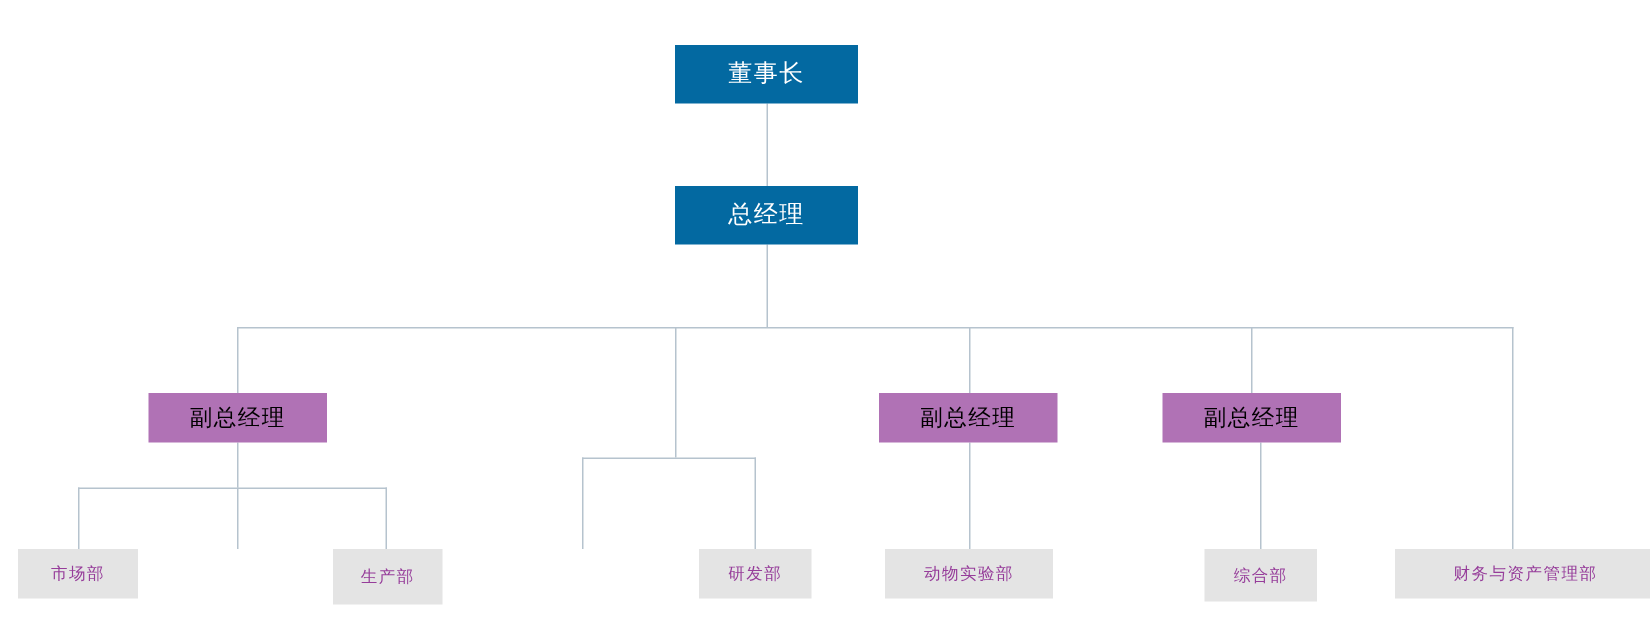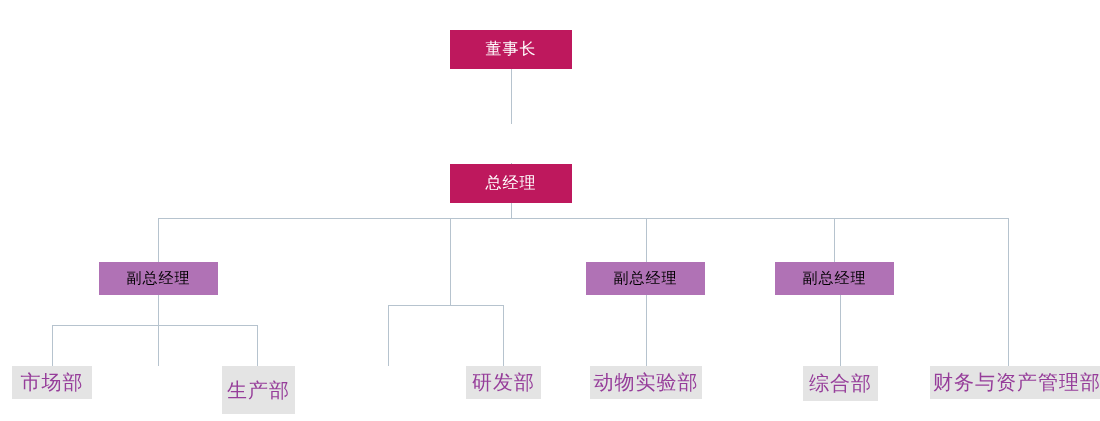--- a/index.html
+++ b/index.html
@@ -21,33 +21,33 @@
     position: absolute;
     box-sizing: border-box;
     display: flex;
     align-items: center;
     justify-content: center;
     white-space: nowrap;
     z-index: 2;
     letter-spacing: 1px;
   }
   .node.level-exec {
-    background: #be185d;
+    background: #0369a1;
     color: #ffffff;
     font-size: 16px;
   }
   .node.level-vp {
     background: #b072b5;
     color: #000000;
     font-size: 15px;
   }
   .node.level-dept {
     background: #e4e4e4;
     color: #963d9a;
-    font-size: 20px;
+    font-size: 11px;
   }
   .connector {
     position: absolute;
     background: #b6c3ce;
     z-index: 1;
   }
   .connector.v { width: 1px; }
   .connector.h { height: 1px; }
 </style>
 </head>
@@ -80,32 +80,32 @@
   <div class="connector h" style="left:388px; top:305px; width:116px;"></div>
   <div class="connector v" style="left:388px; top:305px; height:61px;"></div>
   <div class="connector v" style="left:503px; top:305px; height:61px;"></div>
 
   <div class="connector v" style="left:646px; top:295px; height:71px;"></div>
 
   <div class="connector v" style="left:840px; top:295px; height:71px;"></div>
 
   <div class="node level-exec" style="left:450px; top:30px; width:122px; height:39px;">董事长</div>
 
-  <div class="node level-exec" style="left:450px; top:124px; width:122px; height:39px;margin-top:40px;">总经理</div>
+  <div class="node level-exec" style="left:450px; top:124px; width:122px; height:39px;">总经理</div>
 
   <div class="node level-vp" style="left:99px; top:262px; width:119px; height:33px;">副总经理</div>
 
   <div class="node level-vp" style="left:586px; top:262px; width:119px; height:33px;">副总经理</div>
 
   <div class="node level-vp" style="left:775px; top:262px; width:119px; height:33px;">副总经理</div>
 
   <div class="node level-dept" style="left:12px; top:366px; width:80px; height:33px;">市场部</div>
 
 
-  <div class="node level-dept" style="left:222px; top:366px; width:73px; height:48px;">生产部</div>
+  <div class="node level-dept" style="left:222px; top:366px; width:73px; height:37px;">生产部</div>
 
 
   <div class="node level-dept" style="left:466px; top:366px; width:75px; height:33px;">研发部</div>
 
   <div class="node level-dept" style="left:590px; top:366px; width:112px; height:33px;">动物实验部</div>
 
   <div class="node level-dept" style="left:803px; top:366px; width:75px; height:35px;">综合部</div>
 
   <div class="node level-dept" style="left:930px; top:366px; width:174px; height:33px;">财务与资产管理部</div>
 

